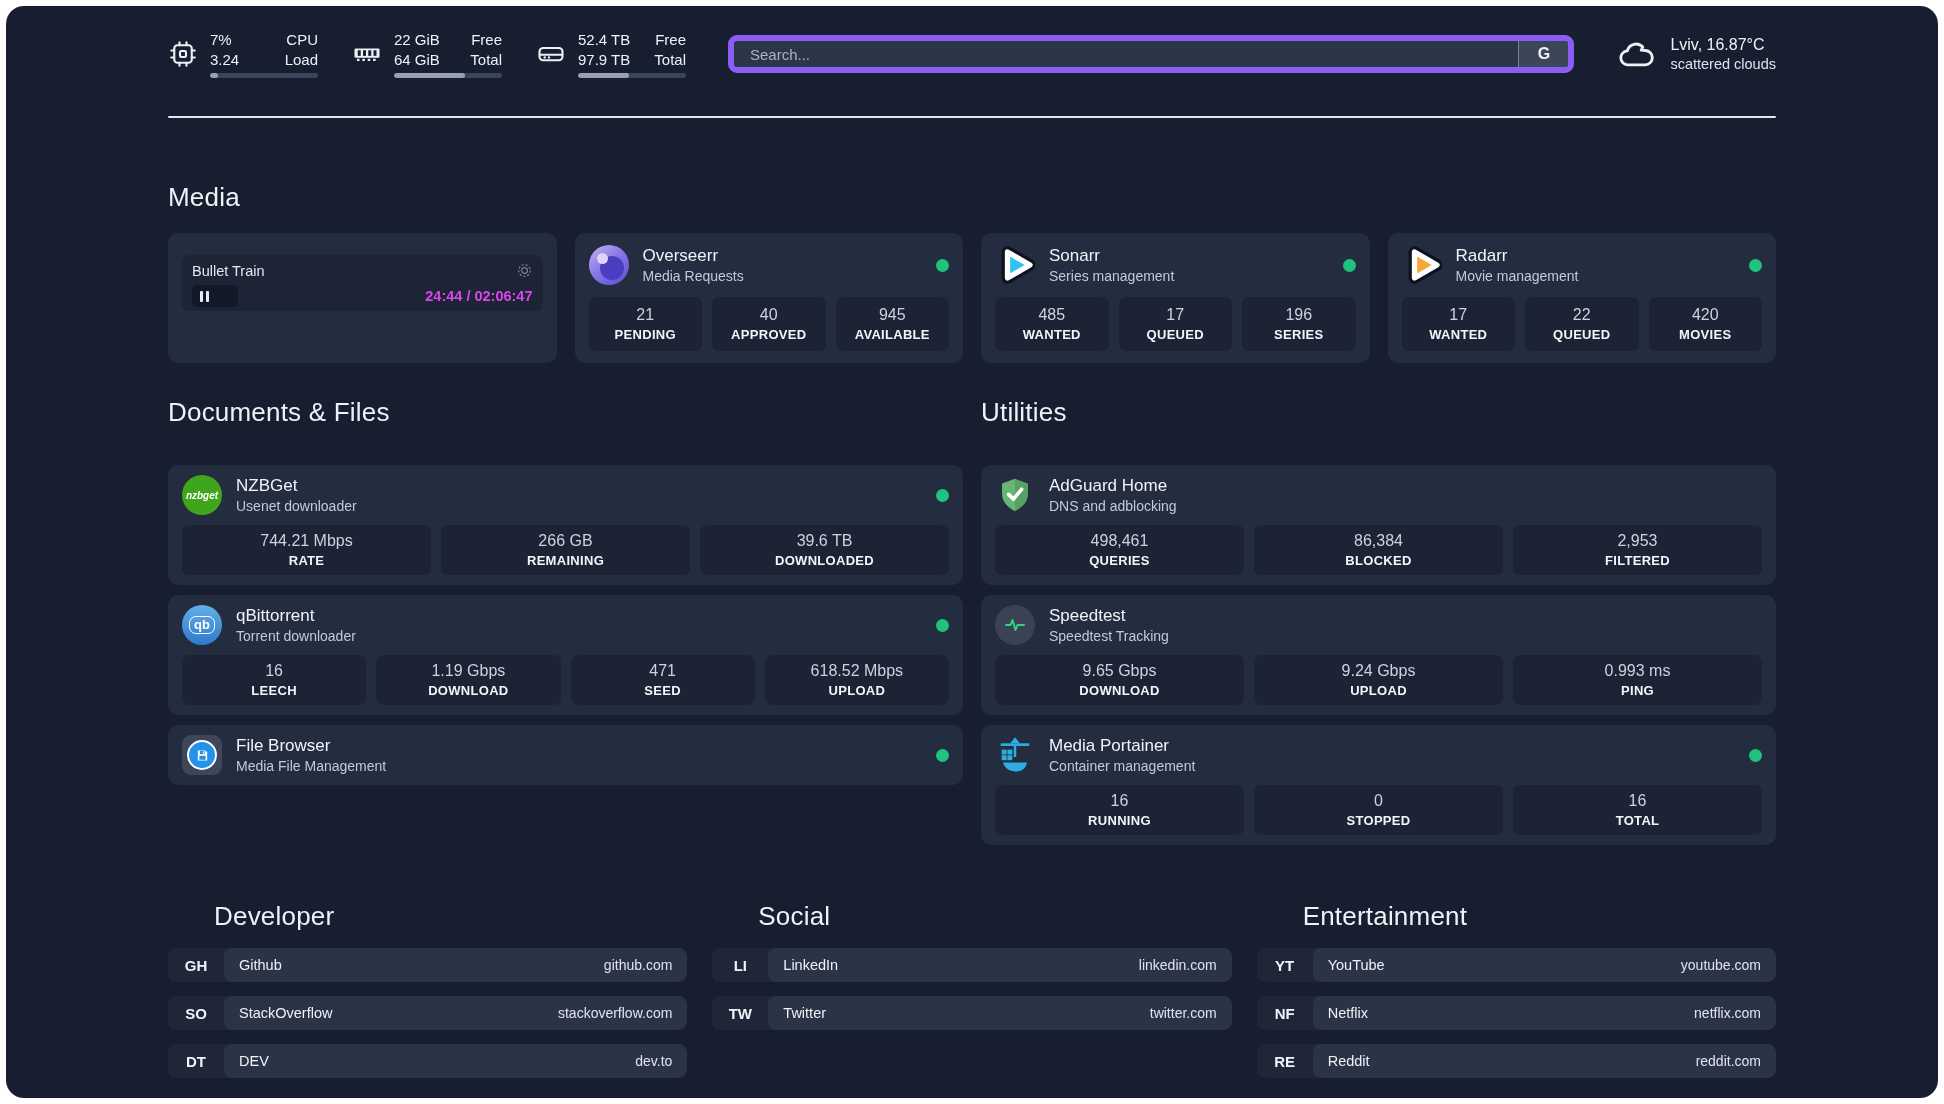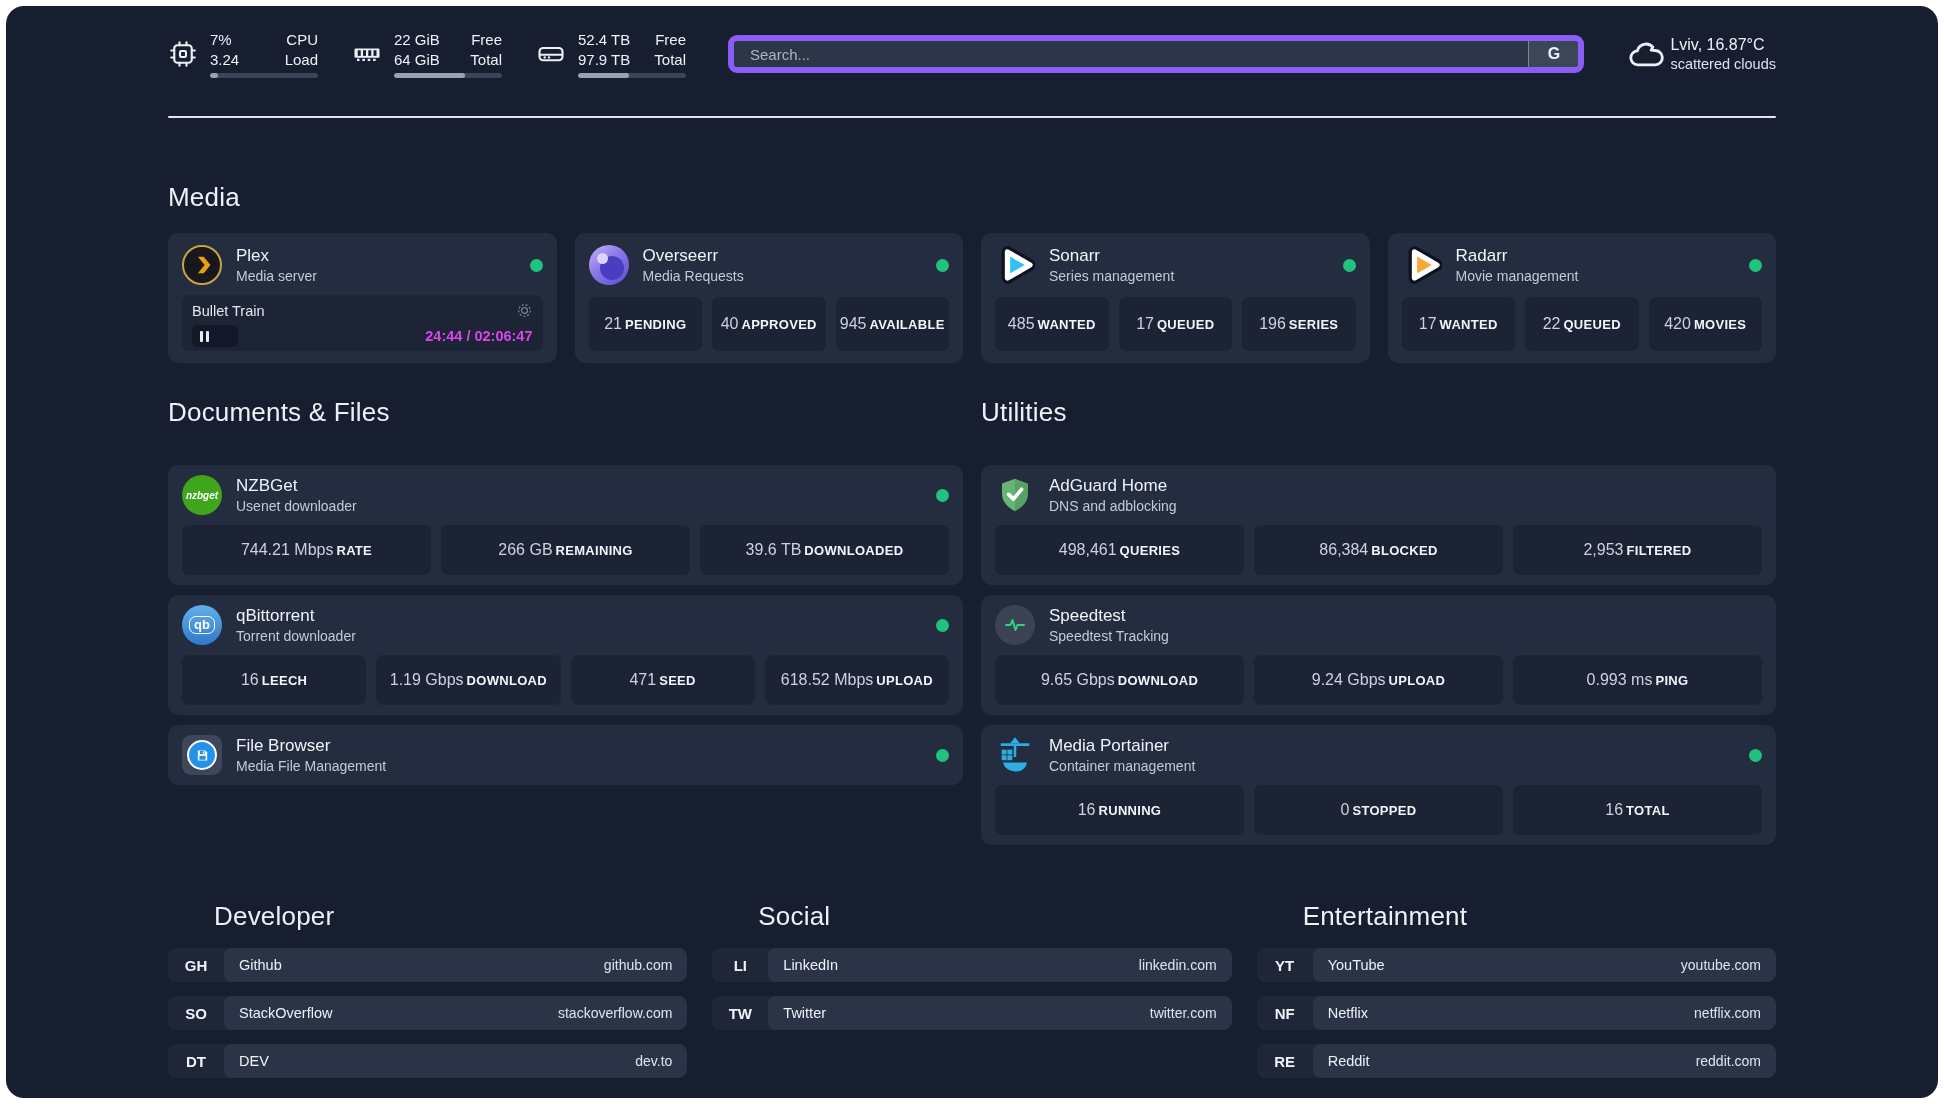--- a/index.html
+++ b/index.html
@@ -21,21 +21,21 @@
   .sg-fill{height:100%;background:#98a1b3;border-radius:3px;}
 
   .search-wrap{flex:1;display:flex;align-items:stretch;height:38px;margin:0 42px;
     border:6px solid #8b5cf6;border-radius:9px;background:#2d3648;overflow:hidden;}
   .search-wrap input{flex:1;background:transparent;border:0;outline:0;padding:0 16px;
     color:#dfe5ee;font-size:15px;font-family:inherit;}
   .search-wrap input::placeholder{color:#aab4c2;}
   .g-btn{width:50px;background:#3c4658;border:0;border-left:1px solid #7b8596;
     color:#eef2f7;font-size:16px;font-weight:bold;cursor:pointer;font-family:inherit;}
 
-  .weather{display:flex;gap:4px;align-items:center;color:#eef1f6;}
+  .weather{display:flex;gap:14px;align-items:center;color:#eef1f6;}
   .weather svg{width:40px;height:40px;}
   .weather-l1{font-size:16px;}
   .weather-l2{font-size:14.5px;color:#dde3ec;margin-top:2px;}
 
   .divider{height:2px;background:#e3e7ed;border-radius:1px;margin-top:36px;}
 
   
   .section-title{font-size:26px;font-weight:500;color:#eef1f6;margin:0 0 20px;letter-spacing:.2px;}
   .media-section{margin-top:64px;}
   .grid4{display:grid;grid-template-columns:repeat(4,1fr);gap:18px;}
@@ -46,21 +46,21 @@
   .grid4 .card{height:130px;padding:12px 14px;}
   .card-head{display:flex;align-items:center;gap:14px;}
   .icon-wrap{width:40px;height:40px;flex:0 0 auto;display:flex;align-items:center;justify-content:center;position:relative;}
   .titles{display:flex;flex-direction:column;}
   .svc-title{font-size:17px;color:#f0f3f7;font-weight:500;}
   .svc-sub{font-size:14px;color:#c3cad6;margin-top:2px;}
   .dot{width:13px;height:13px;border-radius:50%;background:var(--status-online,#1fc37d);margin-left:auto;flex:0 0 auto;}
 
   .stat-row{display:flex;gap:10px;margin-top:10px;}
   .grid4 .stat-row{margin-top:12px;}
-  .stat{flex:1;background:#1c2334;border-radius:7px;height:50px;display:flex;flex-direction:row;
+  .stat{flex:1;background:#1c2334;border-radius:7px;height:50px;display:flex;flex-direction:column;
     align-items:center;justify-content:center;gap:3px;}
   .grid4 .stat{height:54px;}
   .stat-val{font-size:16px;color:#ccd3df;}
   .stat-lab{font-size:13px;font-weight:bold;color:#f2f5f9;letter-spacing:.3px;}
 
   
   .player{background:#1d2435;border-radius:7px;margin-top:10px;padding:7px 10px;height:56px;}
   .player-row1{display:flex;justify-content:space-between;align-items:center;font-size:14.5px;color:#e3e8f0;}
   .player-row2{display:flex;align-items:center;margin-top:6px;}
   .progress-track{flex:1;height:22px;border-radius:5px;background:#1d2435;position:relative;margin-right:14px;}
@@ -202,32 +202,20 @@
     </div>
   </header>
 
   <div class="divider"></div>
 
   <section class="media-section">
     <h2 class="section-title">Media</h2>
     <div class="grid4">
 
       <div class="card">
-        <div class="card-head">
-          <div class="icon-wrap circle plex-circle">
-            <svg viewBox="0 0 24 24" width="26" height="26">
-                <path class="plex-chevron" d="M8.2 4.4h5.4l6.2 7.6-6.2 7.6H8.2l6.2-7.6z"></path>
-              </svg>
-          </div>
-          <div class="titles">
-            <div class="svc-title">Plex</div>
-            <div class="svc-sub">Media server</div>
-          </div>
-          <span class="dot"></span>
-        </div>
         <div class="player">
           <div class="player-row1">
             <span>Bullet Train</span>
             <svg class="cast-svg" viewBox="0 0 24 24" width="17" height="17" fill="none" stroke="#aeb6c6" stroke-width="1.7">
               <circle cx="12" cy="12" r="4.2"></circle>
               <circle cx="12" cy="12" r="8.2" stroke-dasharray="3 2.6"></circle>
             </svg>
           </div>
           <div class="player-row2">
             <div class="progress-track">

